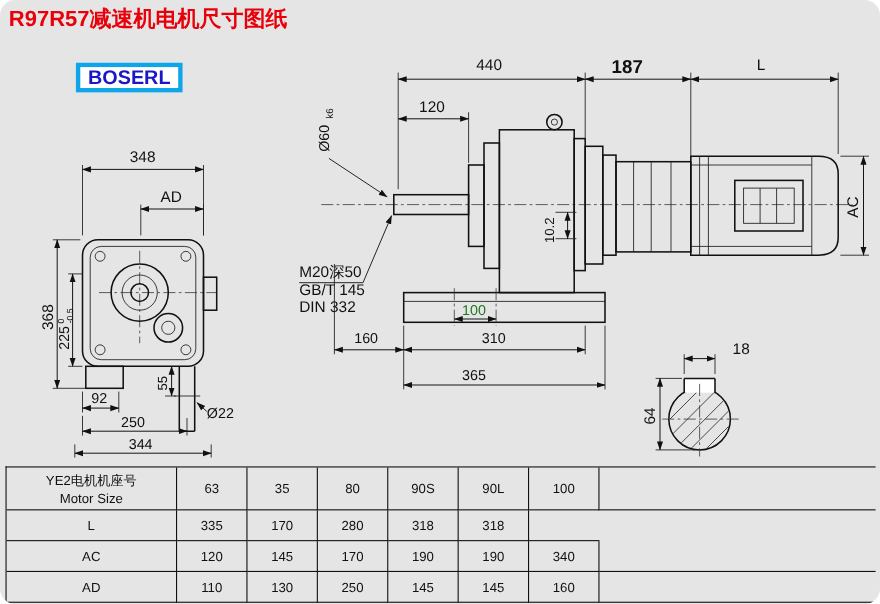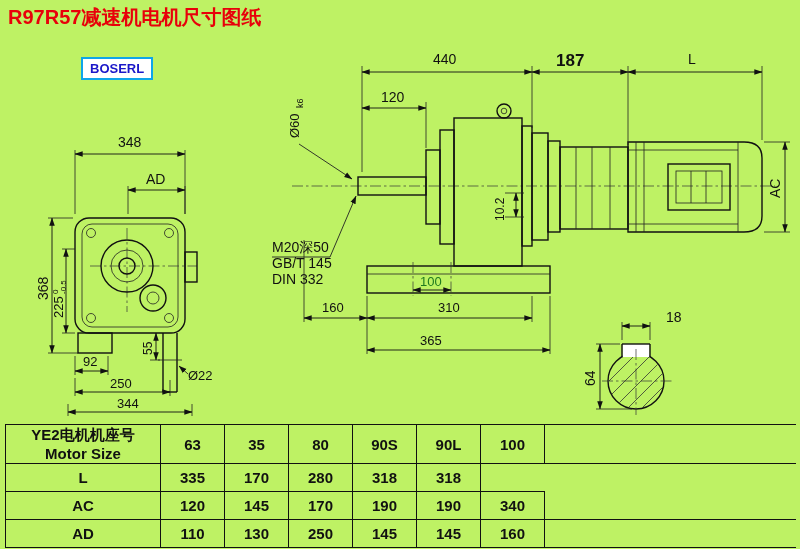--- a/index.html
+++ b/index.html
@@ -1,33 +1,33 @@
 <!DOCTYPE html>
 <html><head>
 <meta charset="utf-8">
 <style>
   html,body{margin:0;padding:0;background:#fff;}
-  .page{position:relative;width:800px;height:549px;background:#bef264;overflow:hidden;
-        font-family:"Liberation Sans",sans-serif;color:#111;}
+  .page{position:relative;width:800px;height:549px;background:#e5e5e5;overflow:hidden;
+        font-family:"Liberation Sans",sans-serif;color:#111;border-radius:14px;}
   .title{position:absolute;left:8px;top:4px;font-size:20px;font-weight:bold;color:#e8000a;}
-  .logo{position:absolute;left:81px;top:57px;border:2px solid #0ea5e9;color:#1a17c9;
-        font-weight:bold;font-size:13px;padding:0 7px;line-height:19px;background:#fff;}
+  .logo{position:absolute;left:69px;top:57px;border:4px solid #0ea5e9;color:#1a17c9;
+        font-weight:bold;font-size:18px;padding:0 7px;line-height:19px;background:#fff;}
   svg text{font-family:"Liberation Sans",sans-serif;fill:#111;}
   .ol{stroke:#111;stroke-width:1.4;fill:none;}
   .tl{stroke:#222;stroke-width:0.8;fill:none;}
   .dim{stroke:#111;stroke-width:0.9;fill:none;marker-start:url(#arr);marker-end:url(#arr);}
   .lead{stroke:#222;stroke-width:0.9;fill:none;marker-end:url(#arr);}
   .cl{stroke:#333;stroke-width:0.7;fill:none;stroke-dasharray:11 3 2.5 3;}
   .hatch{stroke:#333;stroke-width:0.8;}
   .t13{font-size:13px;} .t14{font-size:14px;} .t12{font-size:12px;}
   .t9{font-size:9px;} .t8{font-size:8px;}
   .tb{font-size:17px;font-weight:bold;}
   .green{fill:#1f7a1f;}
   .dim-table{position:absolute;left:5px;top:424px;width:790px;border-top:1px solid #111;
-             border-left:1px solid #111;font-size:15px;font-weight:bold;}
+             border-left:1px solid #111;font-size:12px;}
   .trow{display:grid;grid-template-columns:155px 64px 64px 64px 64px 64px 64px 1fr;}
   .cell{border-right:1px solid #111;border-bottom:1px solid #111;display:flex;
         flex-direction:column;align-items:center;justify-content:center;height:27px;}
   .trow.header .cell{height:38px;}
   .filler{border-right:none;border-bottom:1px solid #111;}
 </style>
 </head>
 <body>
 
 <div class="page">

